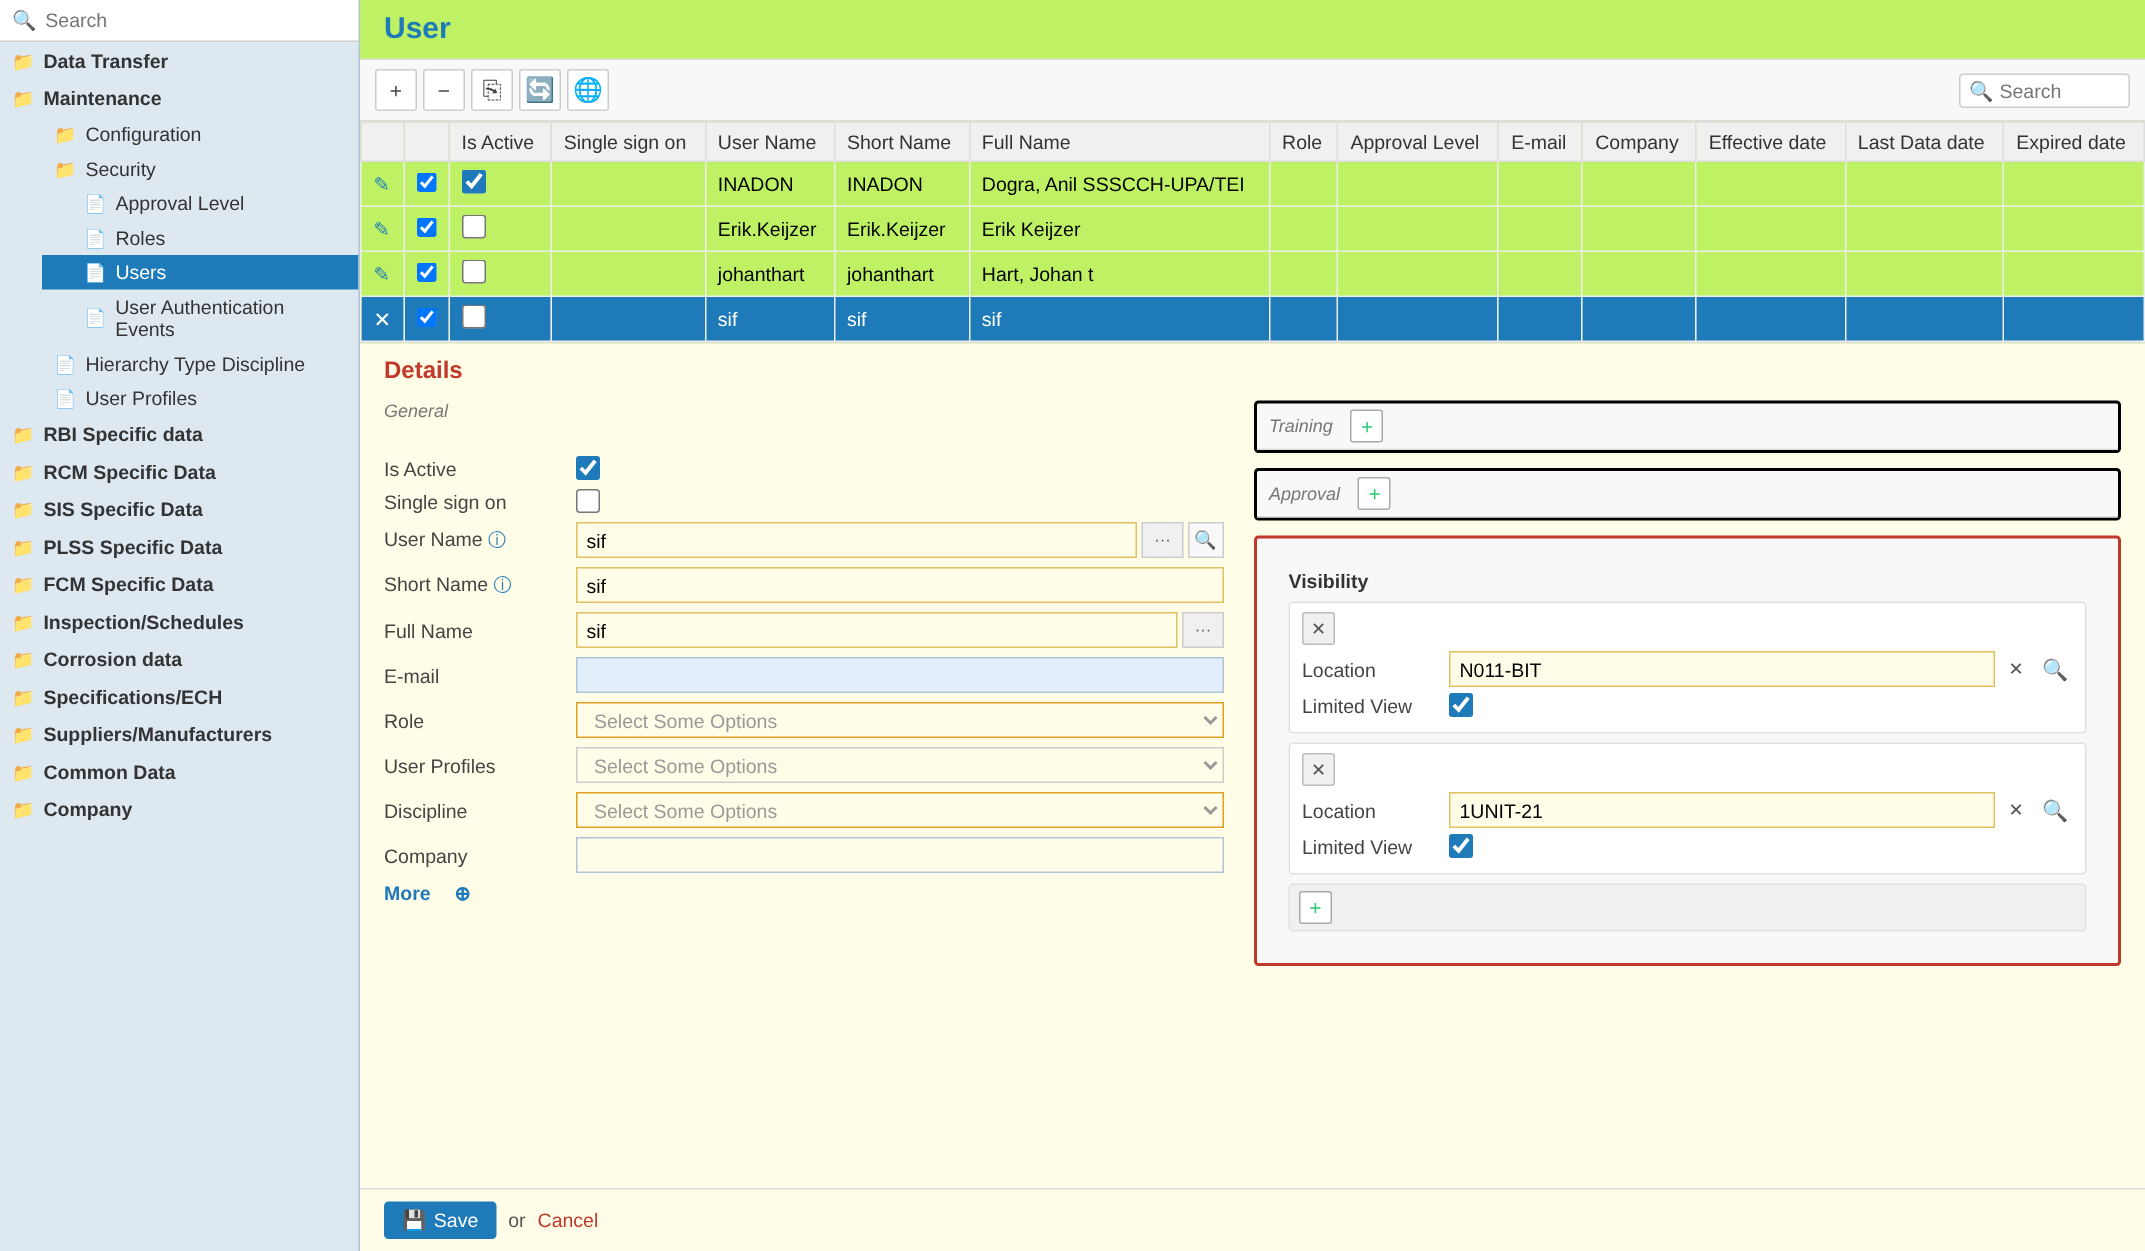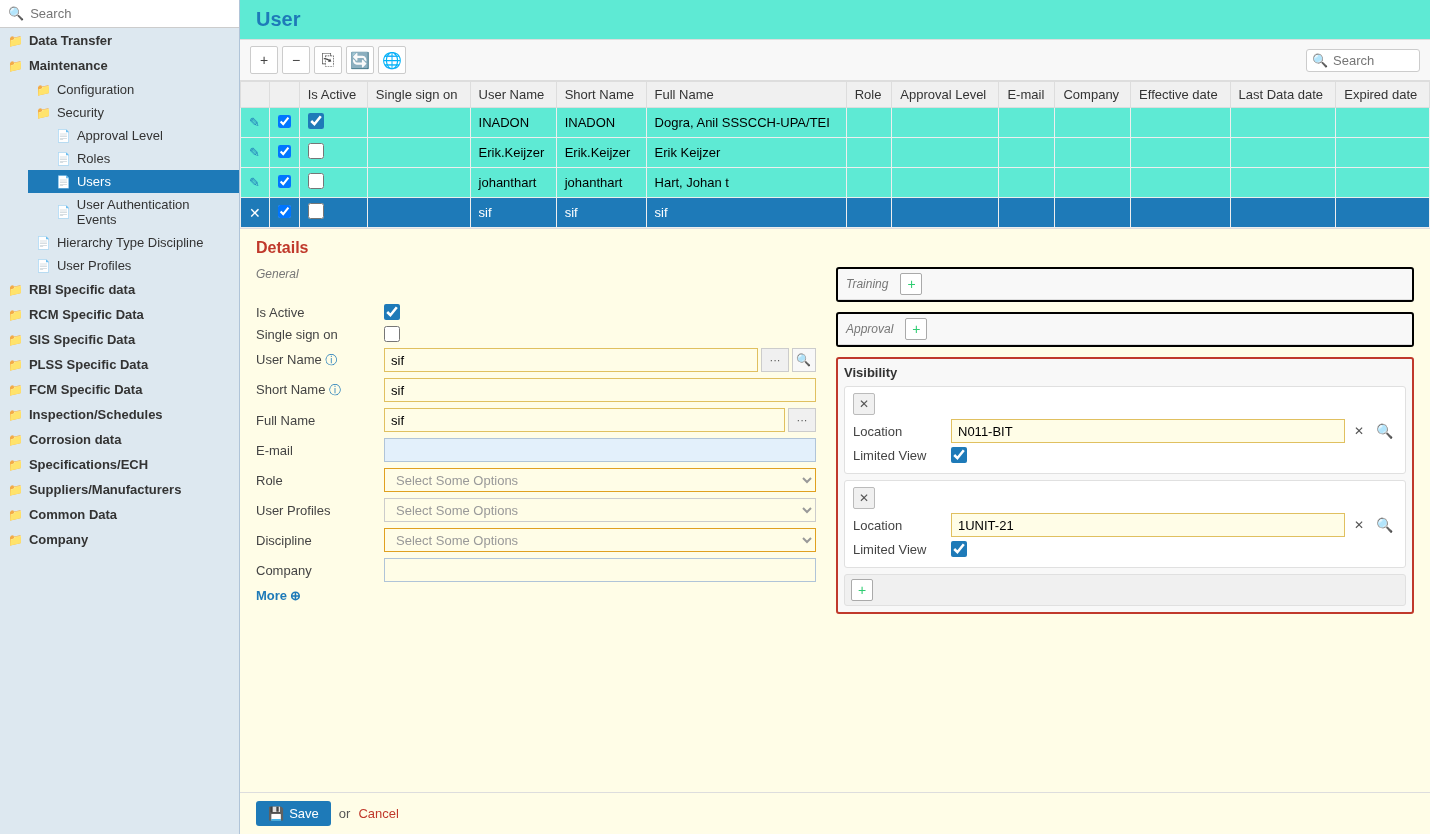--- a/index.html
+++ b/index.html
@@ -49,21 +49,21 @@
       color: #333;
     }
     .sidebar-child.active { background: #1e7ab8; color: #fff; }
 
     
     #main {
       flex: 1;
       display: flex;
       flex-direction: column;
       overflow: hidden;
-      background: #5eead4;
+      background: #bef264;
     }
     .page-title {
       padding: 8px 16px;
       font-size: 20px;
       font-weight: bold;
       color: #1e7ab8;
       border-bottom: 1px solid #ddd;
     }
 
     
@@ -241,21 +241,21 @@
     .checkbox-blue {
       width: 16px;
       height: 16px;
       accent-color: #1e7ab8;
     }
     .more-link {
       color: #1e7ab8;
       cursor: pointer;
       display: flex;
       align-items: center;
-      gap: 3px;
+      gap: 16px;
       margin-top: 4px;
       font-weight: bold;
     }
 
     
     .right-panels { display: flex; flex-direction: column; gap: 10px; }
     .panel-box {
       border: 2px solid #000000;
       border-radius: 3px;
       background: #f8f8f8;
@@ -279,21 +279,21 @@
       font-size: 14px;
       color: #555;
       border-radius: 2px;
     }
 
     
     .visibility-panel {
       border: 2px solid #c0392b;
       border-radius: 3px;
       background: #f8f8f8;
-      padding: 6px;
+      padding: 21px;
     }
     .visibility-title {
       font-weight: bold;
       margin-bottom: 6px;
       color: #333;
     }
     .visibility-row {
       background: #fff;
       border: 1px solid #e0e0e0;
       border-radius: 3px;

